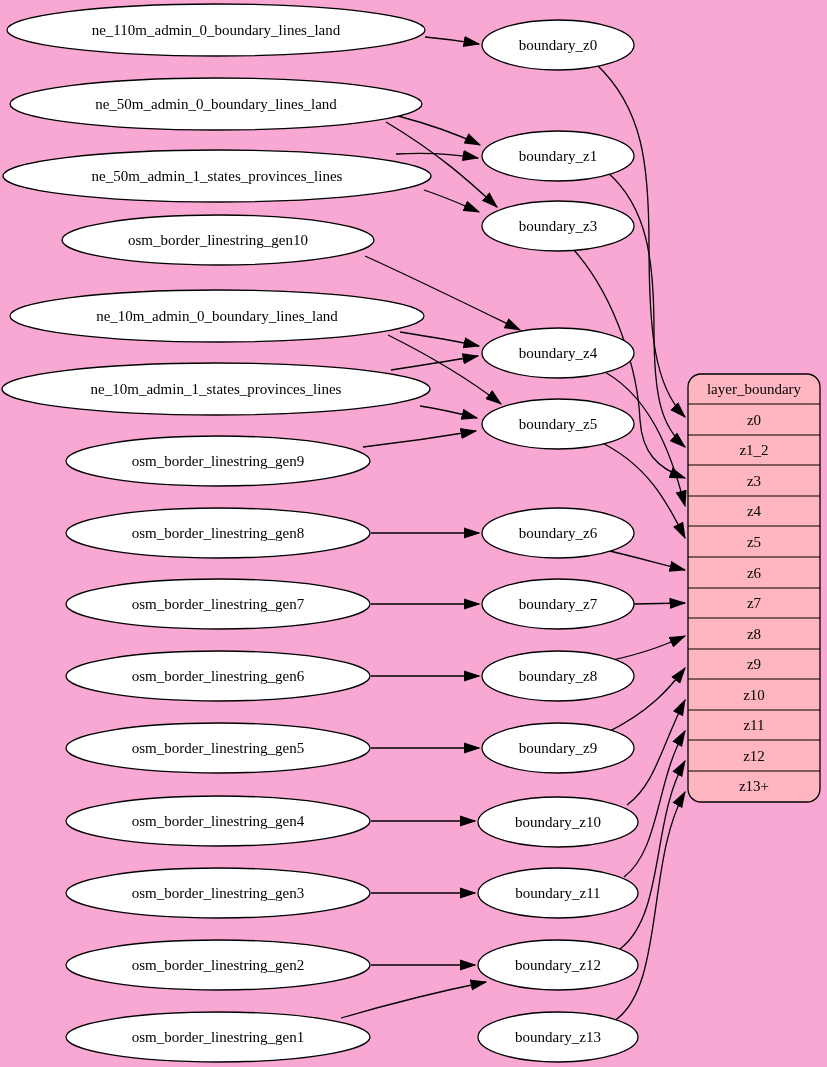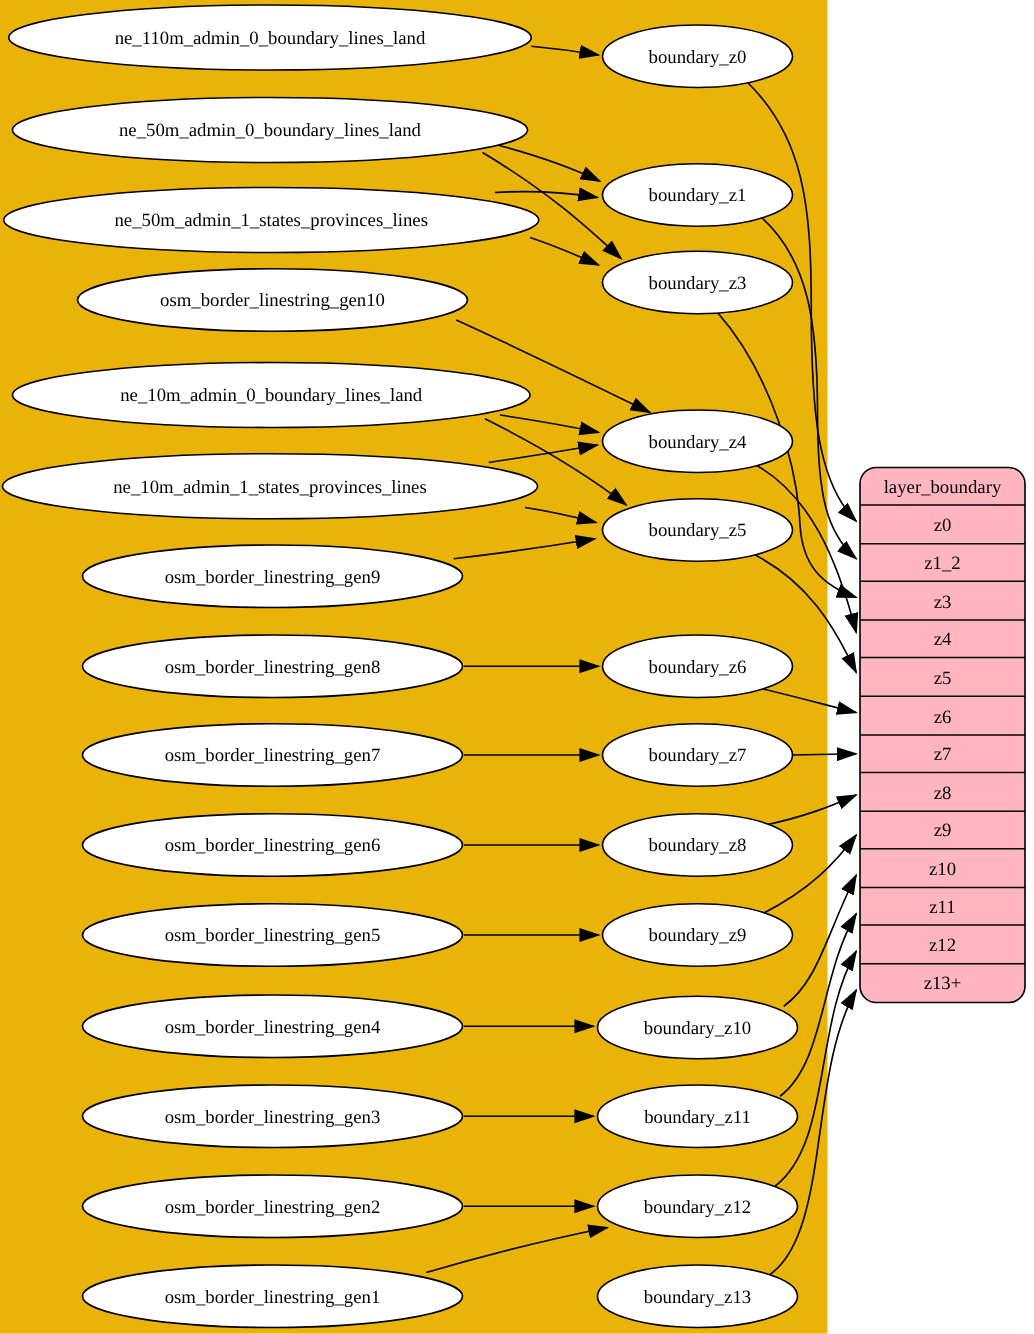--- a/index.html
+++ b/index.html
@@ -1,16 +1,16 @@
 <!DOCTYPE html>
 <html><head>
 <meta charset="utf-8">
 <style>
   html,body{margin:0;padding:0;background:#ffffff;}
-  .stage{width:662px;height:1067px;position:relative;background:#eab308;text-decoration:underline;}
+  .stage{width:827px;height:1067px;position:relative;background:#f9a8d4;text-decoration:underline;}
   svg{display:block;}
   text{font-family:"Liberation Serif","DejaVu Serif",serif;fill:#000000;}
   .node-label{font-size:15px;}
   .table-label{font-size:15px;}
   ellipse{fill:#ffffff;stroke:#000000;stroke-width:1.3;}
   path.edge{fill:none;stroke:#000000;stroke-width:1.3;}
   line.sep{stroke:#000000;stroke-width:1.2;}
 </style>
 </head>
 <body>

